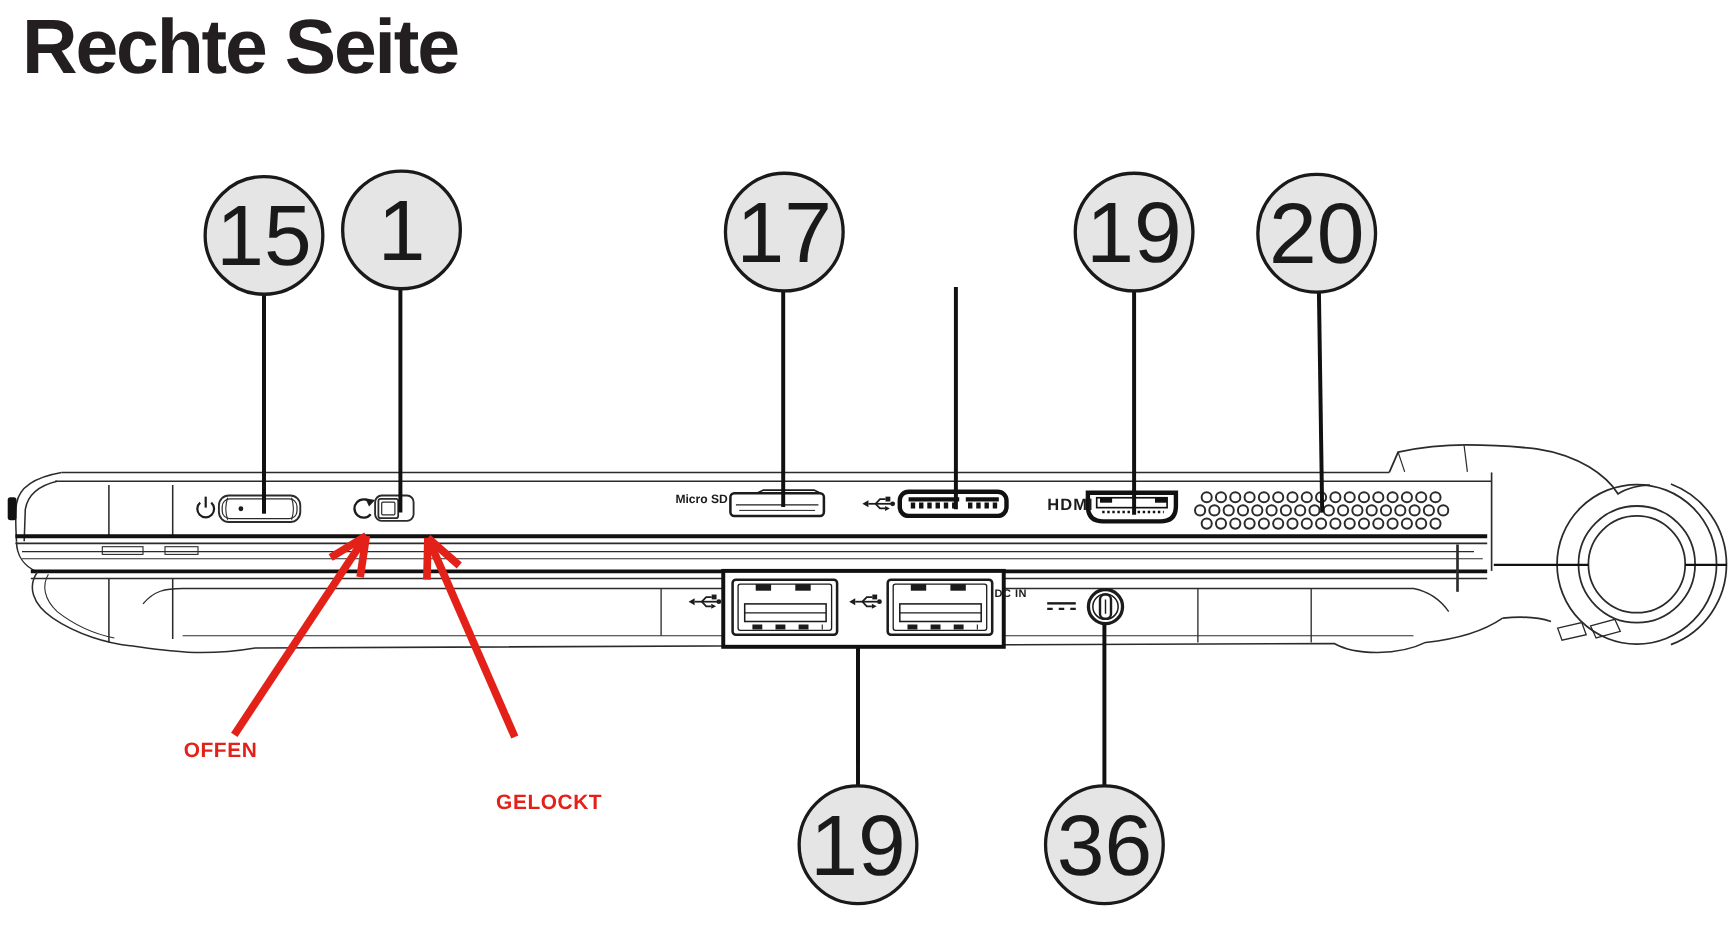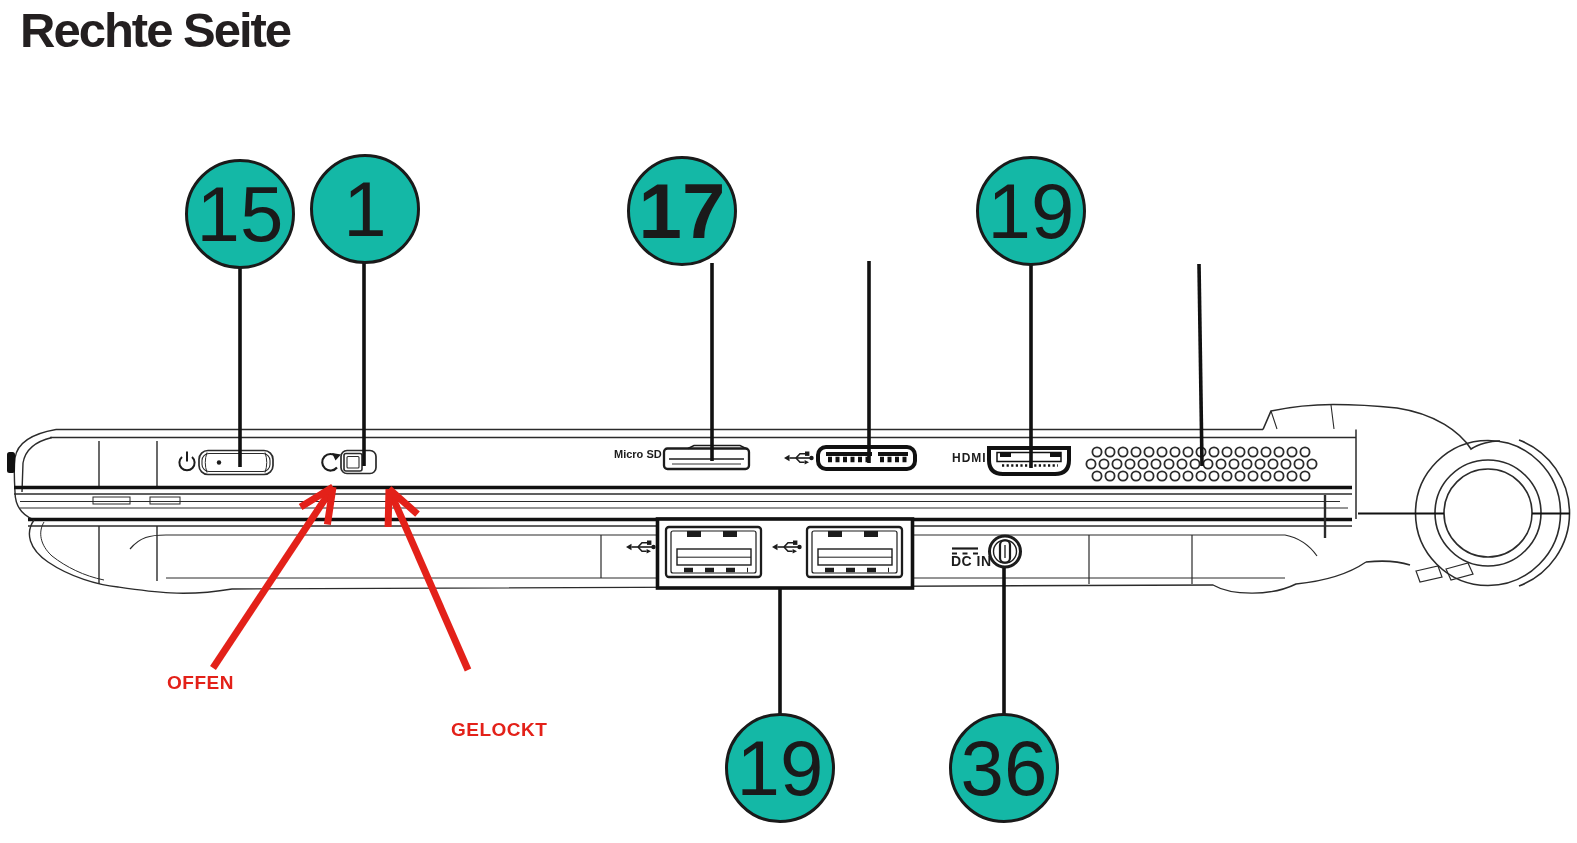--- a/index.html
+++ b/index.html
@@ -1,28 +1,28 @@
 <!DOCTYPE html>
 <html><head>
 <meta charset="utf-8">
 <style>
   html,body{margin:0;padding:0;}
   body{width:1577px;height:843px;background:#ffffff;position:relative;overflow:hidden;
        font-family:"Liberation Sans", sans-serif;}
   #stage{position:absolute;inset:0;}
   svg{position:absolute;left:0;top:0;}
-  .title{position:absolute;left:20px;top:2px;font-size:49px;font-weight:bold;
+  .title{position:absolute;left:20px;top:2px;font-size:70px;font-weight:bold;
          letter-spacing:-2px;color:#231f20;white-space:nowrap;}
   .callout{position:absolute;width:110px;height:110px;border:3.5px solid #1a1a1a;border-radius:50%;
-           background:#14b8a6;display:flex;align-items:center;justify-content:center;
+           background:#e5e5e5;display:flex;align-items:center;justify-content:center;
            font-size:78px;color:#1a1a1a;font-weight:400;box-sizing:border-box;z-index:5;}
   .portlabel{position:absolute;color:#1c1c1c;font-weight:bold;white-space:nowrap;z-index:3;}
   .micro-sd{left:614px;top:448px;font-size:11px;letter-spacing:0px;}
-  .hdmi{left:952px;top:451px;font-size:12px;letter-spacing:1px;}
-  .dcin{left:951px;top:535px;font-size:14px;letter-spacing:0.5px;margin-top:18px;}
+  .hdmi{left:952px;top:451px;font-size:15px;letter-spacing:1px;}
+  .dcin{left:904px;top:535px;font-size:10px;letter-spacing:0.5px;}
   .redlabel{position:absolute;color:#e32119;font-weight:bold;font-size:19px;
             letter-spacing:0.5px;z-index:6;white-space:nowrap;}
   .offen{left:167px;top:672px;}
   .gelockt{left:451px;top:676px;margin-top:43px;}
 </style>
 </head>
 <body>
 
 <div id="stage">
 
@@ -243,25 +243,28 @@
       <path d="M389 489 L388.1 527 M389 489 L417.5 514.1"></path>
     </g>
   </svg>
 
   <div class="callout" style="left:185px;top:159px;">
       <span>15</span>
     </div>
   <div class="callout" style="left:310px;top:154px;">
       <span>1</span>
     </div>
-  <div class="callout" style="left:627px;top:156px;font-weight:bold;">
+  <div class="callout" style="left:658px;top:156px;">
       <span>17</span>
     </div>
   <div class="callout" style="left:976px;top:156px;">
       <span>19</span>
+    </div>
+  <div class="callout" style="left:1142px;top:157px;">
+      <span>20</span>
     </div>
   <div class="callout" style="left:725px;top:713px;">
       <span>19</span>
     </div>
   <div class="callout" style="left:949px;top:713px;">
       <span>36</span>
     </div>
 
   <div class="portlabel micro-sd">Micro SD</div>
   <div class="portlabel hdmi">HDMI</div>

